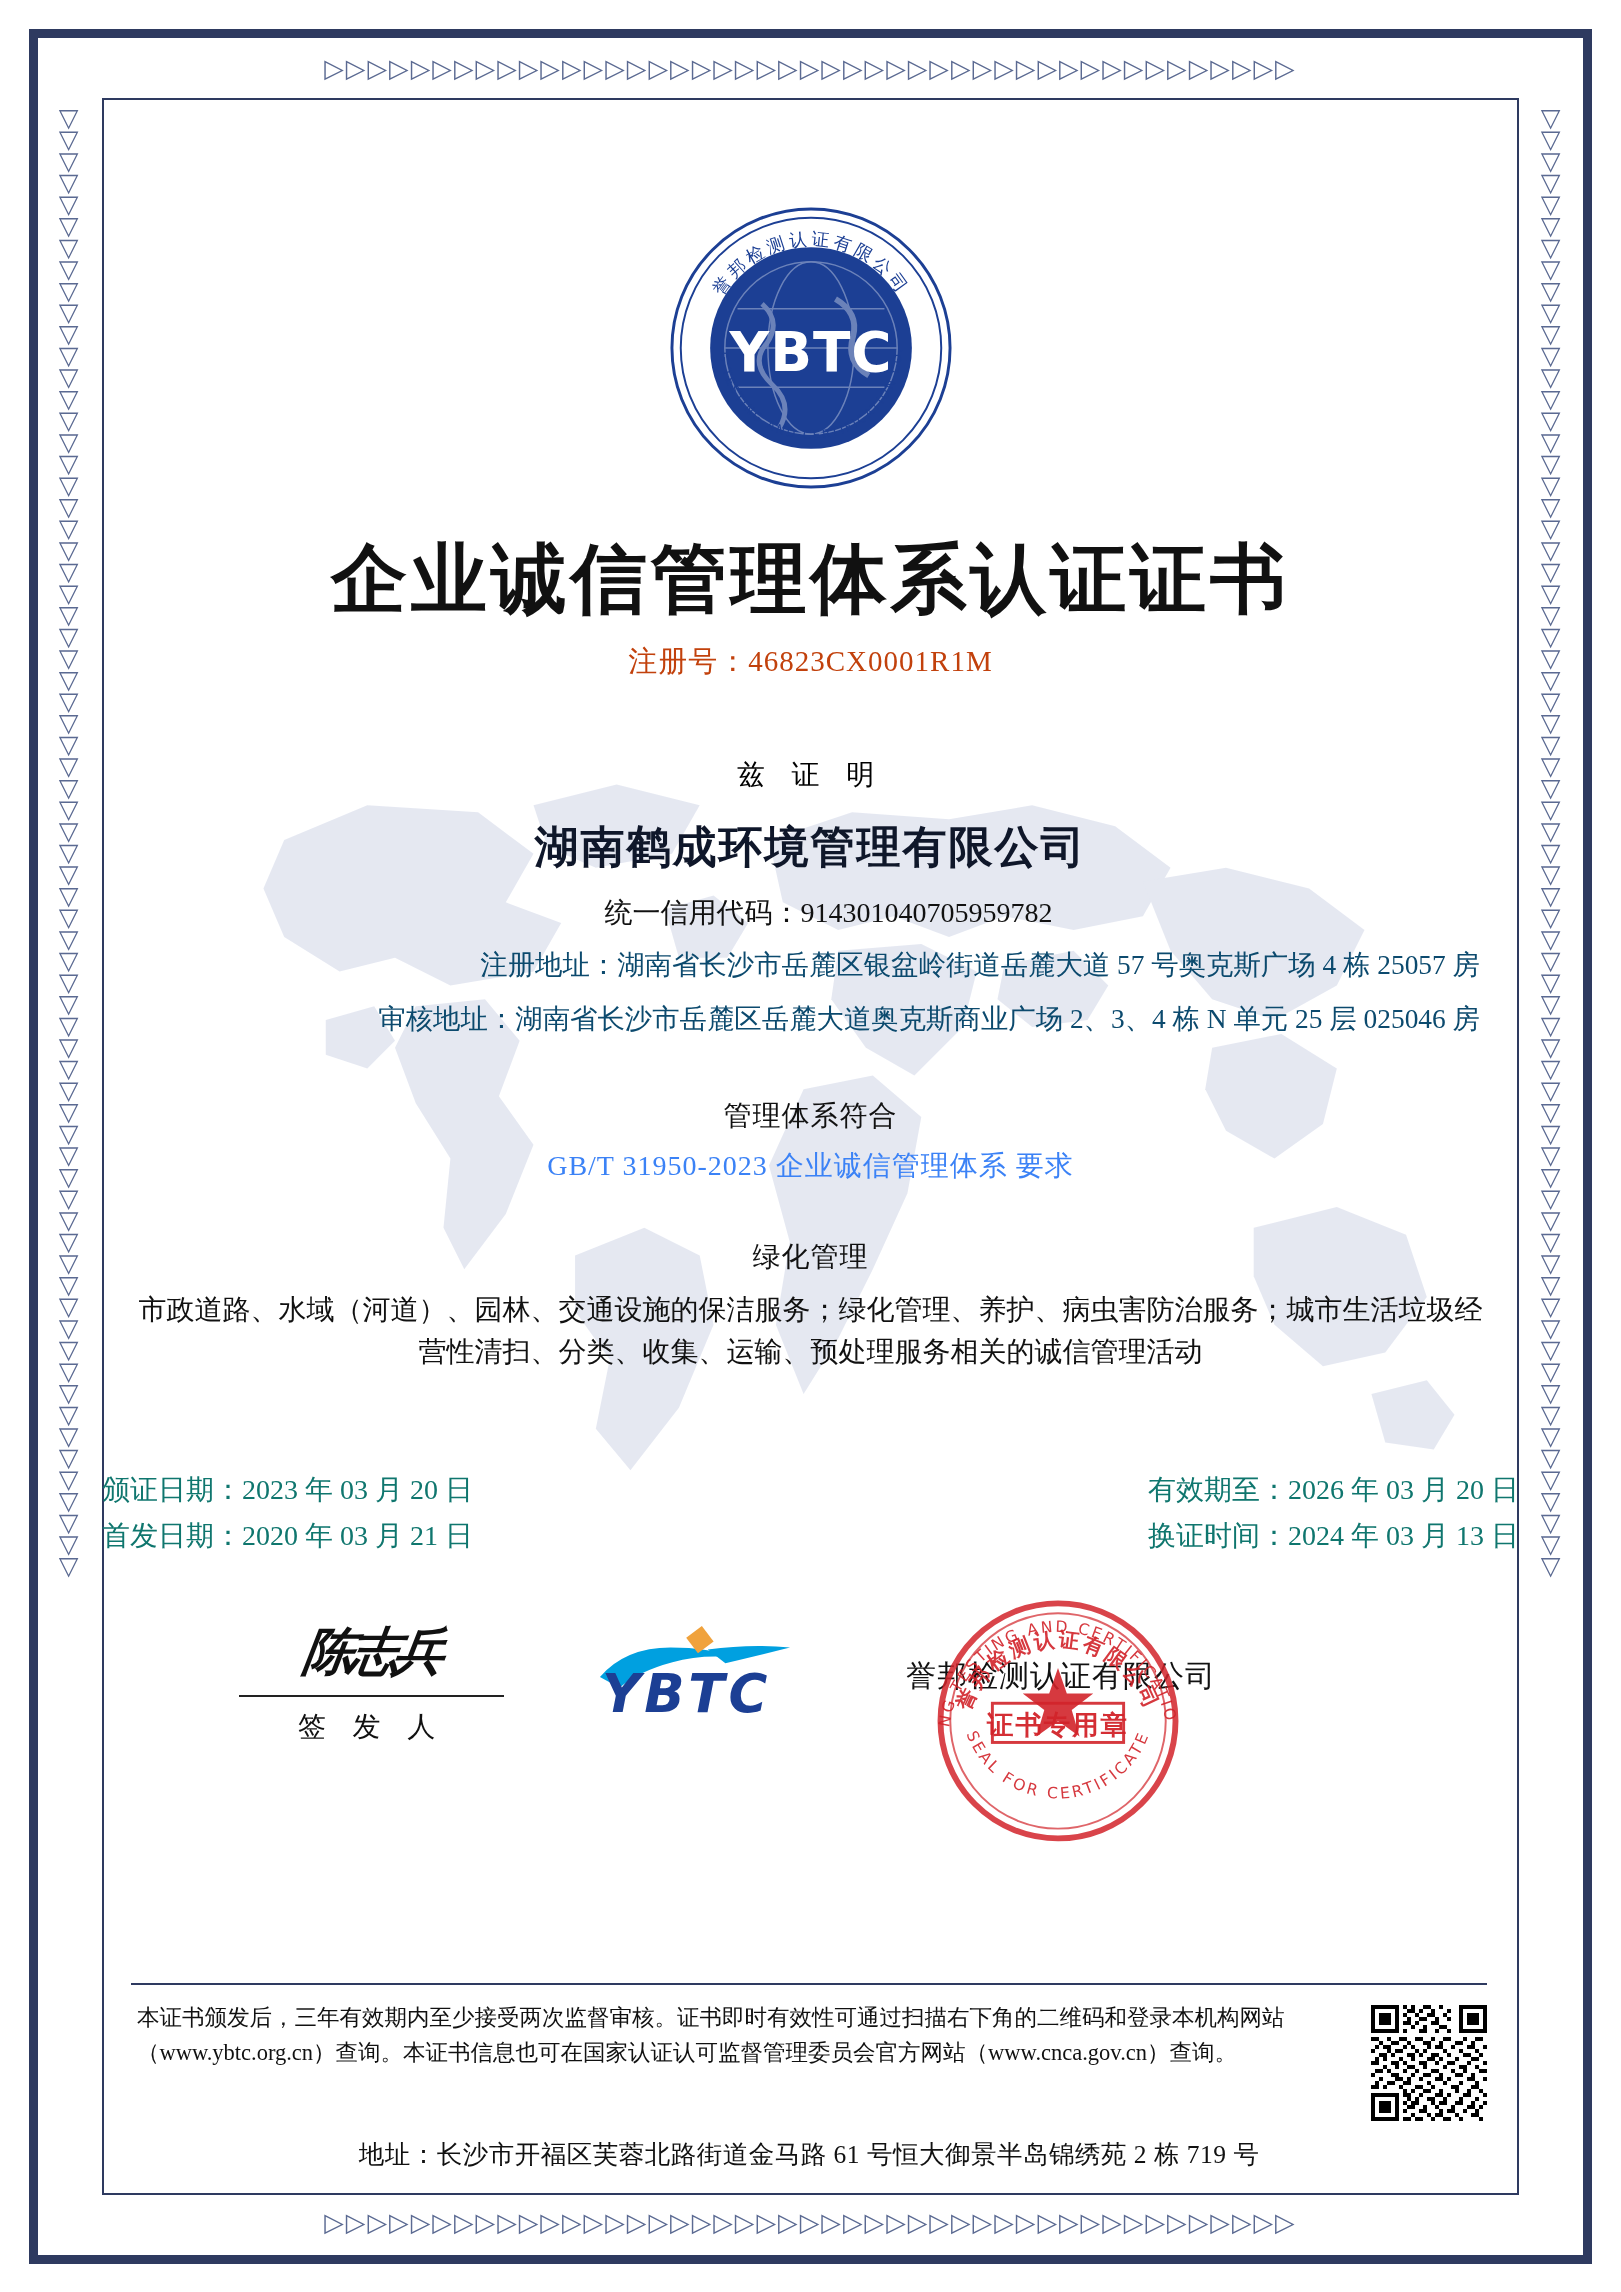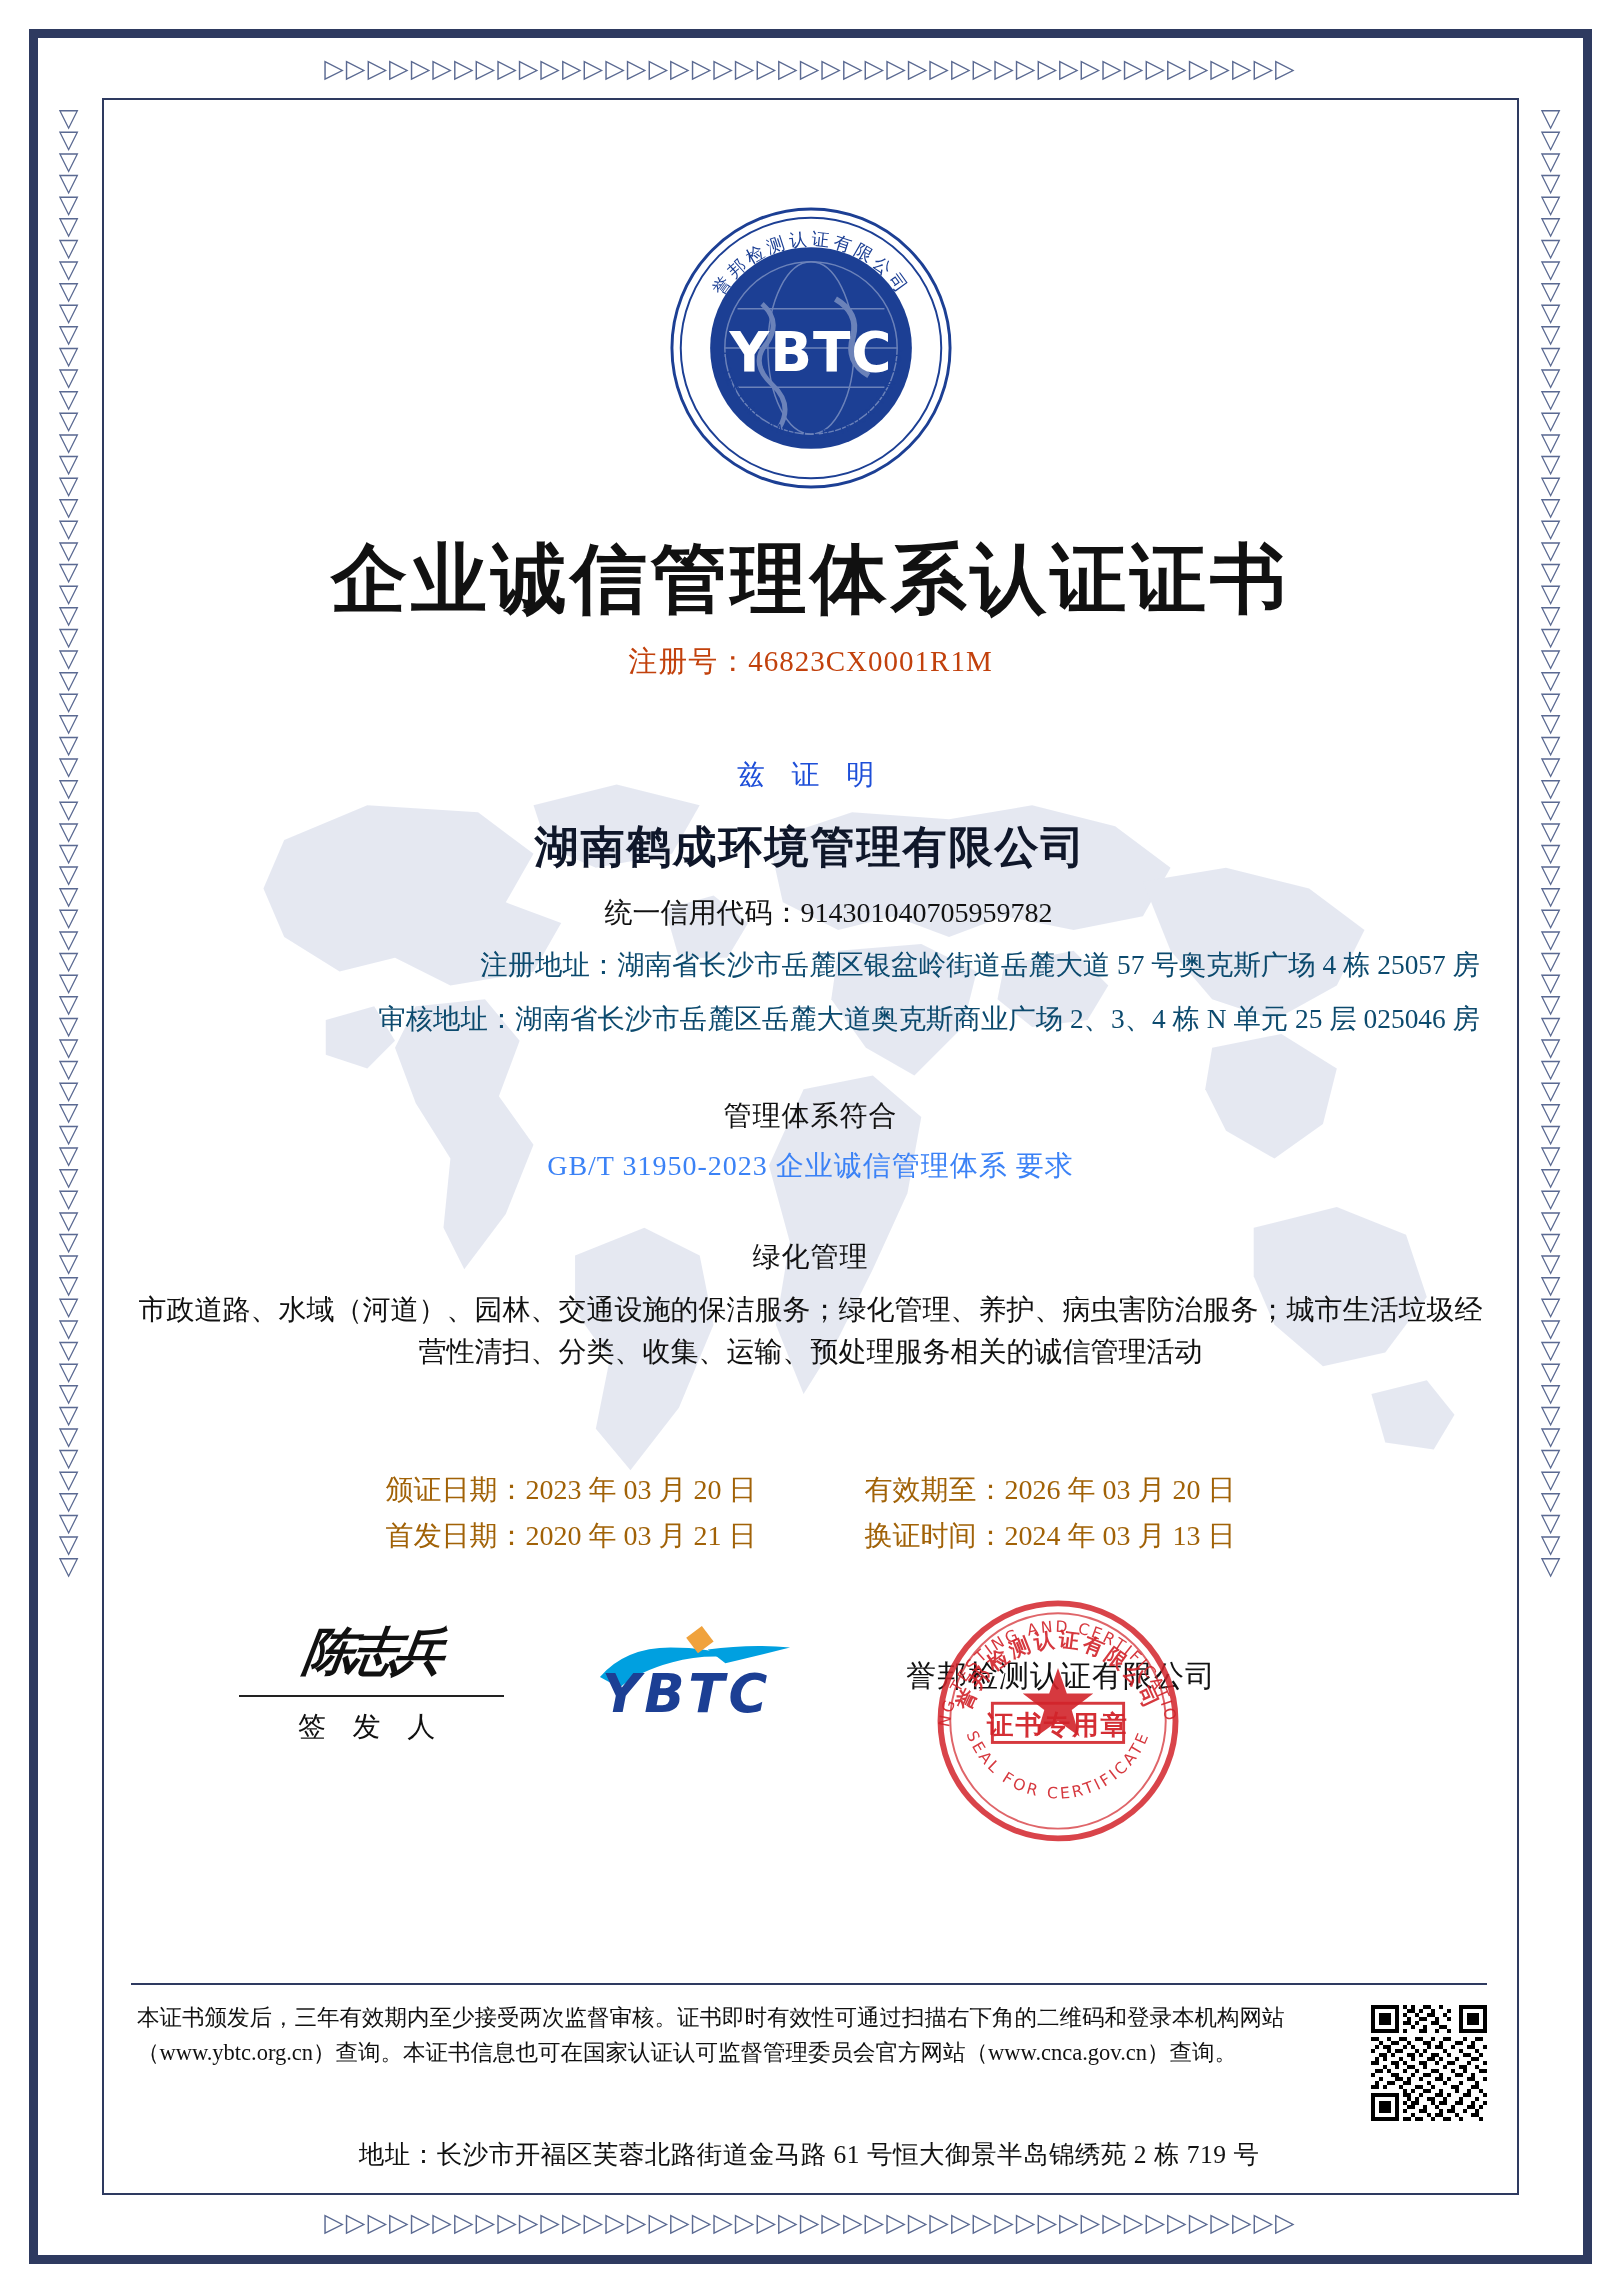--- a/index.html
+++ b/index.html
@@ -124,21 +124,21 @@
     font-size: 29px;
     color: #c2410c;
     margin-top: 21.6px;
     letter-spacing: 1px;
   }
 
   .hereby {
     font-size: 28px;
     letter-spacing: 9.8px;
     margin-top: 74px;
-    color: #1d4ed8;
+    color: #000000;
   }
   .company {
     font-family: "DejaVu Sans", sans-serif;
     font-weight: bold;
     font-size: 44px;
     letter-spacing: 2px;
     margin-top: 23.5px;
     color: #0f172a;
   }
   .credit-code {
@@ -180,24 +180,24 @@
     color: #111;
     line-height: 1.5;
     padding: 0 29px;
     text-align: center;
   }
 
   
   .dates {
     margin-top: 94px;
     display: flex;
-    justify-content: center;
+    justify-content: space-between;
     gap: 108px;
     font-size: 28px;
-    color: #a16207;
+    color: #0f766e;
   }
   .dates .col { text-align: left; line-height: 1.65; }
 
   
   .sig-row {
     position: relative;
     margin-top: 53px;
     height: 186px;
   }
   .sig-block {

